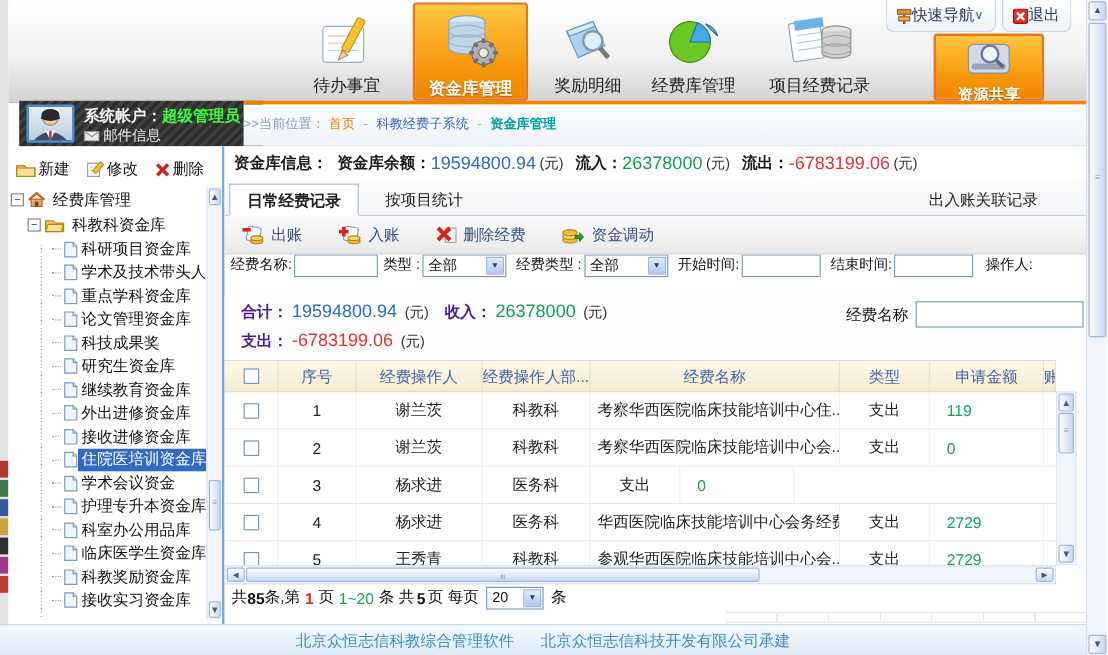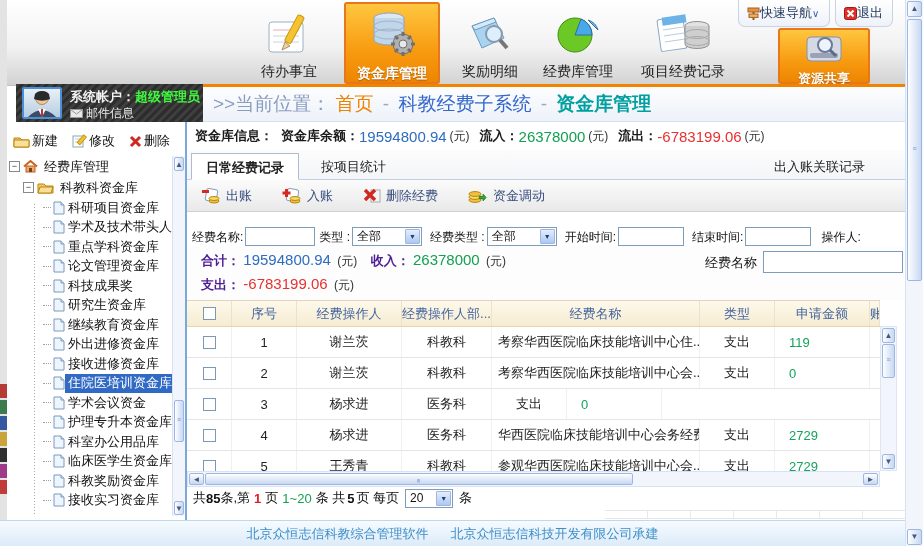--- a/index.html
+++ b/index.html
@@ -36,21 +36,21 @@
 
   
   .user-panel { position:absolute; left:16px; top:84px; width:203px; height:38px;
     background:repeating-linear-gradient(135deg,#3f3f3f 0 3px,#2d2d2d 3px 6px); overflow:hidden; }
   .avatar-box { position:absolute; left:6px; top:3px; width:40px; height:32px; border:2px solid #4a90d9; border-radius:2px; background:linear-gradient(to bottom,#e8f0f8,#b8cde0); }
   .up-line1 { position:absolute; left:54px; top:4px; white-space:nowrap; font-size:13px; font-weight:bold; color:#f2f2f2; }
   .up-line1 .uname { color:#3dfb3d; }
   .up-line2 { position:absolute; left:54px; top:21px; font-size:12px; color:#e8e8e8; display:flex; align-items:center; gap:3px; }
 
   
-  .breadcrumb { position:absolute; left:203px; top:84px; width:702px; height:38px; background:linear-gradient(to bottom,#fdfdfe,#edf2f9); border-top:3px solid #f08300; border-bottom:1px solid #d8e2ee; line-height:34px; padding-left:10px; white-space:nowrap; font-size:19px; color:#8a9cc0; }
+  .breadcrumb { position:absolute; left:203px; top:84px; width:702px; height:38px; background:linear-gradient(to bottom,#fdfdfe,#edf2f9); border-top:3px solid #f08300; border-bottom:1px solid #d8e2ee; line-height:34px; white-space:nowrap; font-size:11px; color:#8a9cc0; }
   .bc-home { color:#f08300; } .bc-sys { color:#3366cc; } .bc-cur { color:#00a0a0; font-weight:bold; } .bc-sep { color:#9aa8c0; margin:0 4px; }
 
   
   .sidebar { position:absolute; left:7px; top:122px; width:178px; height:398px; background:#fff; overflow:hidden; }
   .side-toolbar { position:absolute; left:0; top:6px; width:178px; height:26px; display:flex; align-items:center; gap:14px; padding-left:6px; }
   .side-tool { display:flex; align-items:center; gap:2px; font-size:13px; color:#111; cursor:pointer; }
   .tree { position:absolute; left:0; top:34px; width:165px; bottom:4px; overflow:hidden; }
   .tree-vline { position:absolute; left:27px; top:48px; width:1px; height:318px; background:repeating-linear-gradient(to bottom,#a8a8a8 0 1px,transparent 1px 3px); }
   .tree-row { position:relative; display:flex; align-items:center; white-space:nowrap; overflow:hidden; font-size:13px; color:#111; height:21px; cursor:pointer; }
   .tree-row.lvl0 { padding-left:2px; } .tree-row.lvl1 { padding-left:16px; } .tree-row.leaf { padding-left:36px; height:19.5px; }
@@ -69,21 +69,21 @@
   .v-blue { color:#2e6cc0; } .v-green { color:#12a150; } .v-red { color:#e83030; }
 
   .tabrow { position:absolute; left:0; top:28px; width:720px; height:30px; background:linear-gradient(to bottom,#fcfcfc,#f3f5f8); border-bottom:1px solid #c3d0e0; }
   .tab { position:absolute; top:3px; height:27px; line-height:27px; padding:0 14px; font-size:13px; color:#222; cursor:pointer; }
   .tab.active { background:#fff; border:1px solid #aebcd0; border-bottom:1px solid #fff; font-weight:bold; }
   .tab.t2 { left:120px; } .tab.tr { right:28px; }
 
   .cmd-toolbar { position:absolute; left:0; top:58px; width:720px; height:32px; background:linear-gradient(to bottom,#fbfbfb,#e9e9e9); border-bottom:1px solid #d0d0d0; display:flex; align-items:center; gap:30px; padding-left:14px; }
   .cmd-btn { display:flex; align-items:center; gap:5px; font-size:13px; color:#3a5080; cursor:pointer; }
 
-  .filterrow { position:absolute; left:0; top:90px; width:720px; height:34px; display:flex; align-items:flex-end; padding-left:5px; white-space:nowrap; overflow:hidden; font-size:12px; color:#111; }
+  .filterrow { position:absolute; left:0; top:90px; width:720px; height:34px; display:flex; align-items:flex-start; padding-left:5px; white-space:nowrap; overflow:hidden; font-size:12px; color:#111; }
   .xp-input { height:19px; border:1px solid #7f9db9; background:#fff; margin:0 4px 0 2px; }
   .xp-select { position:relative; display:inline-flex; align-items:center; height:19px; border:1px solid #7f9db9; background:#fff; margin:0 4px 0 2px; padding-left:4px; font-size:12px; cursor:pointer; }
   .xp-select .arrow { position:absolute; right:1px; top:1px; bottom:1px; width:15px; background:linear-gradient(to bottom,#e3edfd,#afc8f0); border:1px solid #9eb6e4; border-radius:1px; color:#1b3f7e; font-size:7px; display:flex; align-items:center; justify-content:center; }
   .xp-select .selval { padding-right:20px; }
 
   .summary { position:absolute; left:0; top:124px; width:720px; height:54px; background:#fdfdfd; }
   .sum-l1 { position:absolute; left:14px; top:5px; white-space:nowrap; }
   .sum-l2 { position:absolute; left:14px; top:29px; white-space:nowrap; }
   .summary .lab { font-weight:bold; font-size:13px; color:#4c1d95; }
   .sum-name { position:absolute; right:150px; top:8px; font-size:13px; color:#111; }

